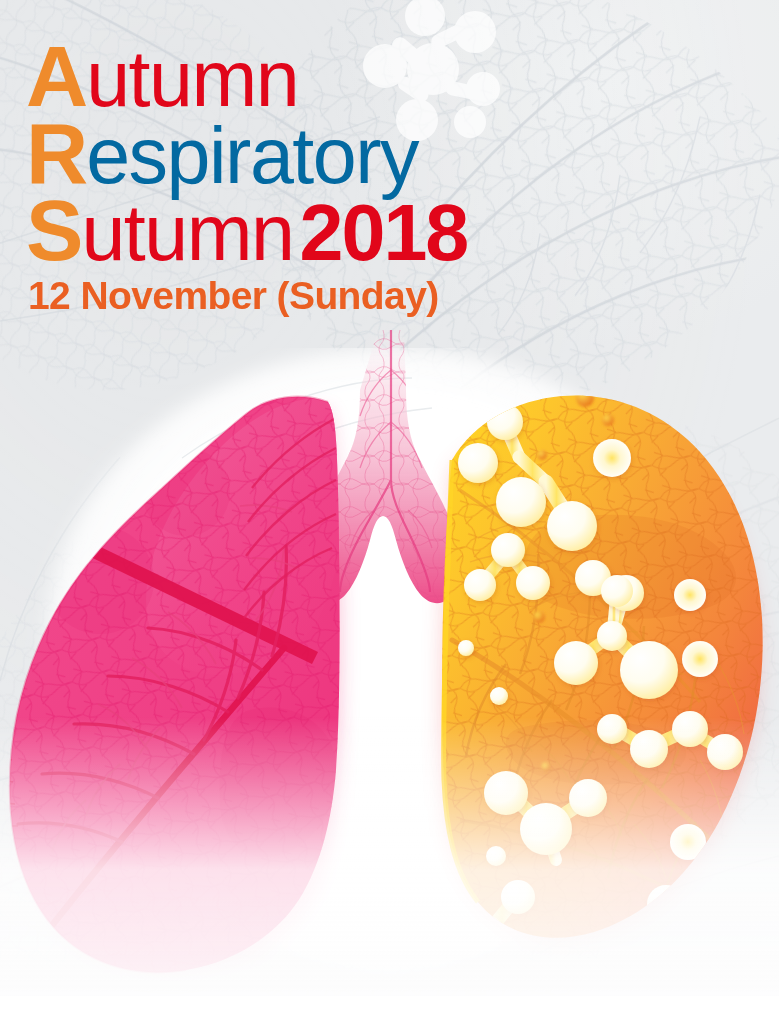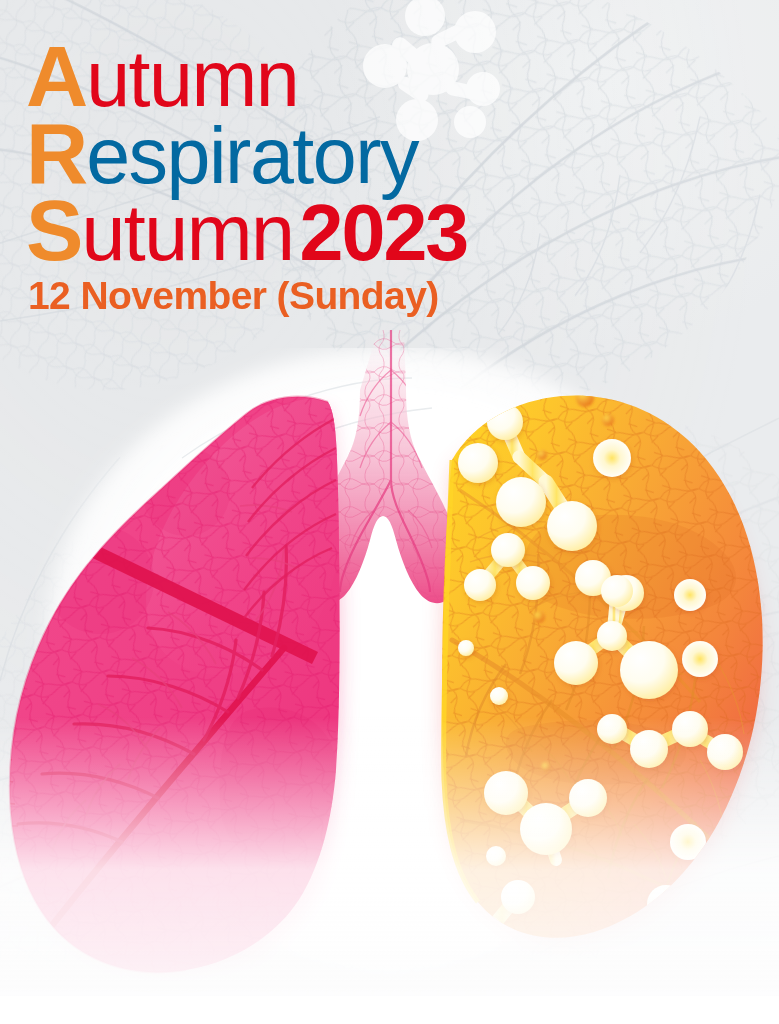--- a/index.html
+++ b/index.html
@@ -577,19 +577,19 @@
 
     <div class="title-line l1">
       <span class="cap" style="color:#ef8b2c">A</span><span class="rest" style="color:#e1061a">utumn</span>
     </div>
 
     <div class="title-line l2">
       <span class="cap" style="color:#ef8b2c">R</span><span class="rest" style="color:#0369a1">espiratory</span>
     </div>
 
     <div class="title-line l3">
-      <span class="cap" style="color:#ef8b2c">S</span><span class="rest" style="color:#e1061a">utumn</span><span class="year" style="color:#e1061a">2023</span>
+      <span class="cap" style="color:#ef8b2c">S</span><span class="rest" style="color:#e1061a">utumn</span><span class="year" style="color:#e1061a">2018</span>
     </div>
 
     <div class="dateline" style="color:#ea5f22">12 November (Sunday)</div>
   </div>
 
 </div>
 
 </body></html>

